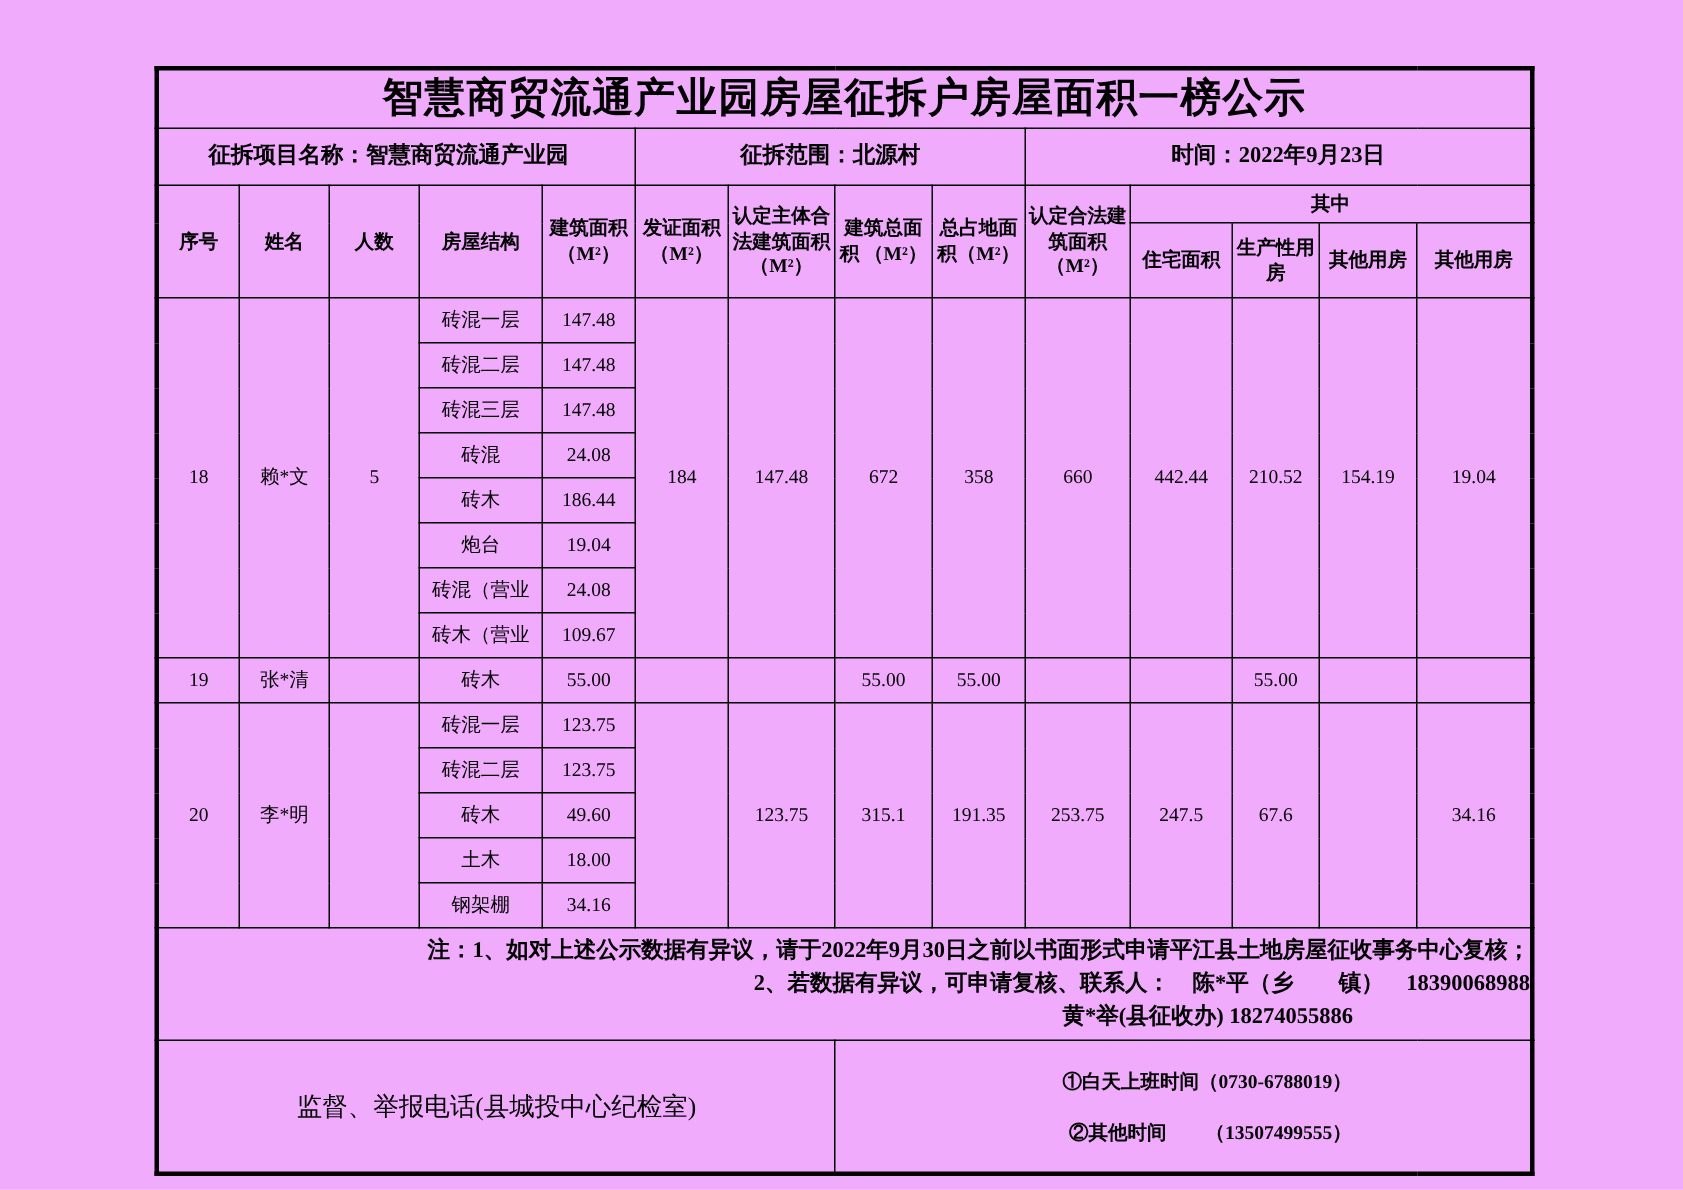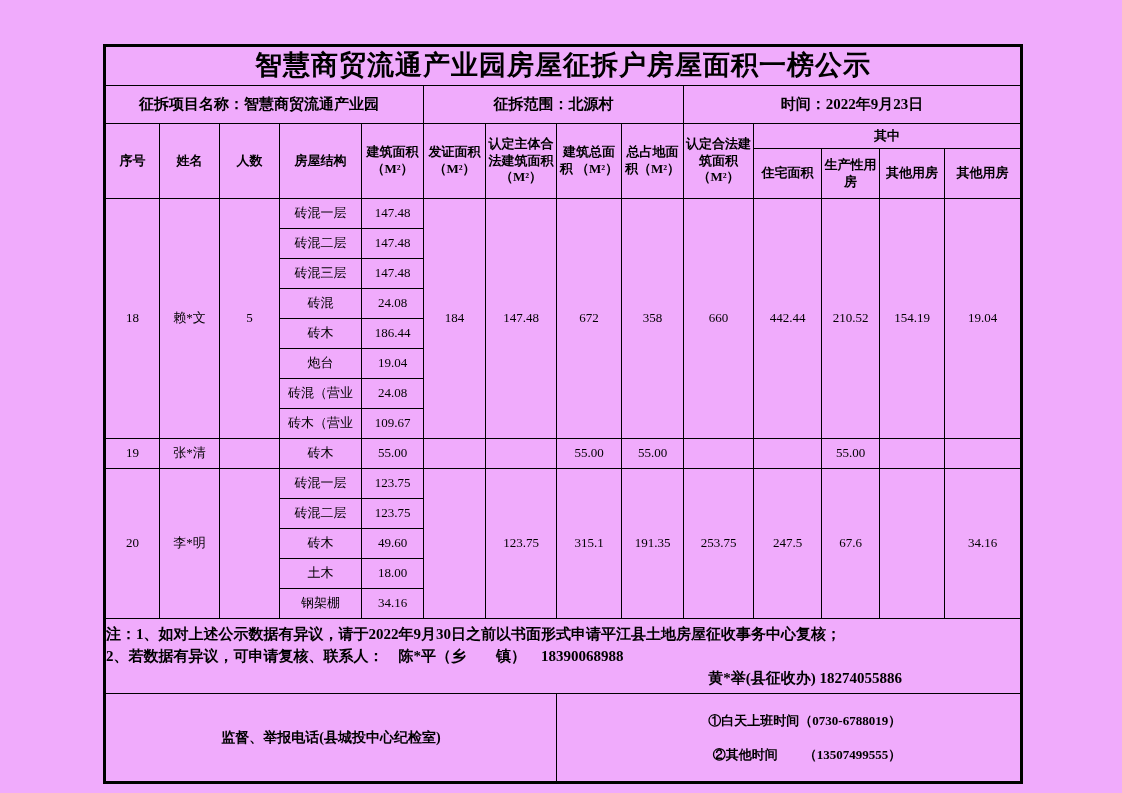--- a/index.html
+++ b/index.html
@@ -30,24 +30,24 @@
   tr.title-row td {
     font-size: 27px; font-weight: bold; height: 40px; letter-spacing: 1px;
   }
   tr.info-row td { font-size: 15px; font-weight: bold; height: 38px; }
   td.left-pad { text-align: left; padding-left: 33px; }
   tr.head1 td, tr.head2 td { font-weight: bold; font-size: 13px; line-height: 1.3; }
   tr.head1 { height: 25px; }
   tr.head2 { height: 50px; }
   tr.data-row { height: 30px; }
   tr.notes-row td { height: 72px; font-weight: bold; font-size: 15px; padding: 4px 0; }
-  .note-line { white-space: pre; line-height: 22px; text-align: left; }
+  .note-line { white-space: pre; line-height: 22px; text-align: right; }
   .note-line.shift { text-align: center; padding-left: 53%; }
   tr.footer-row { height: 42px; }
-  tr.footer-row td.sup-left { font-size: 14px; font-weight: bold; margin-left: 48px; }
+  tr.footer-row td.sup-left { font-size: 17px; font-weight: normal; margin-left: 48px; }
   tr.footer-row td.sup-right { font-weight: bold; font-size: 13px; }
   .phone-block { display: inline-block; text-align: right; white-space: pre; line-height: 17px; vertical-align: middle; }
 </style>
 </head>
 <body>
 
 <div class="page">
   <table class="notice">
     <colgroup>
       <col style="width:55px">

